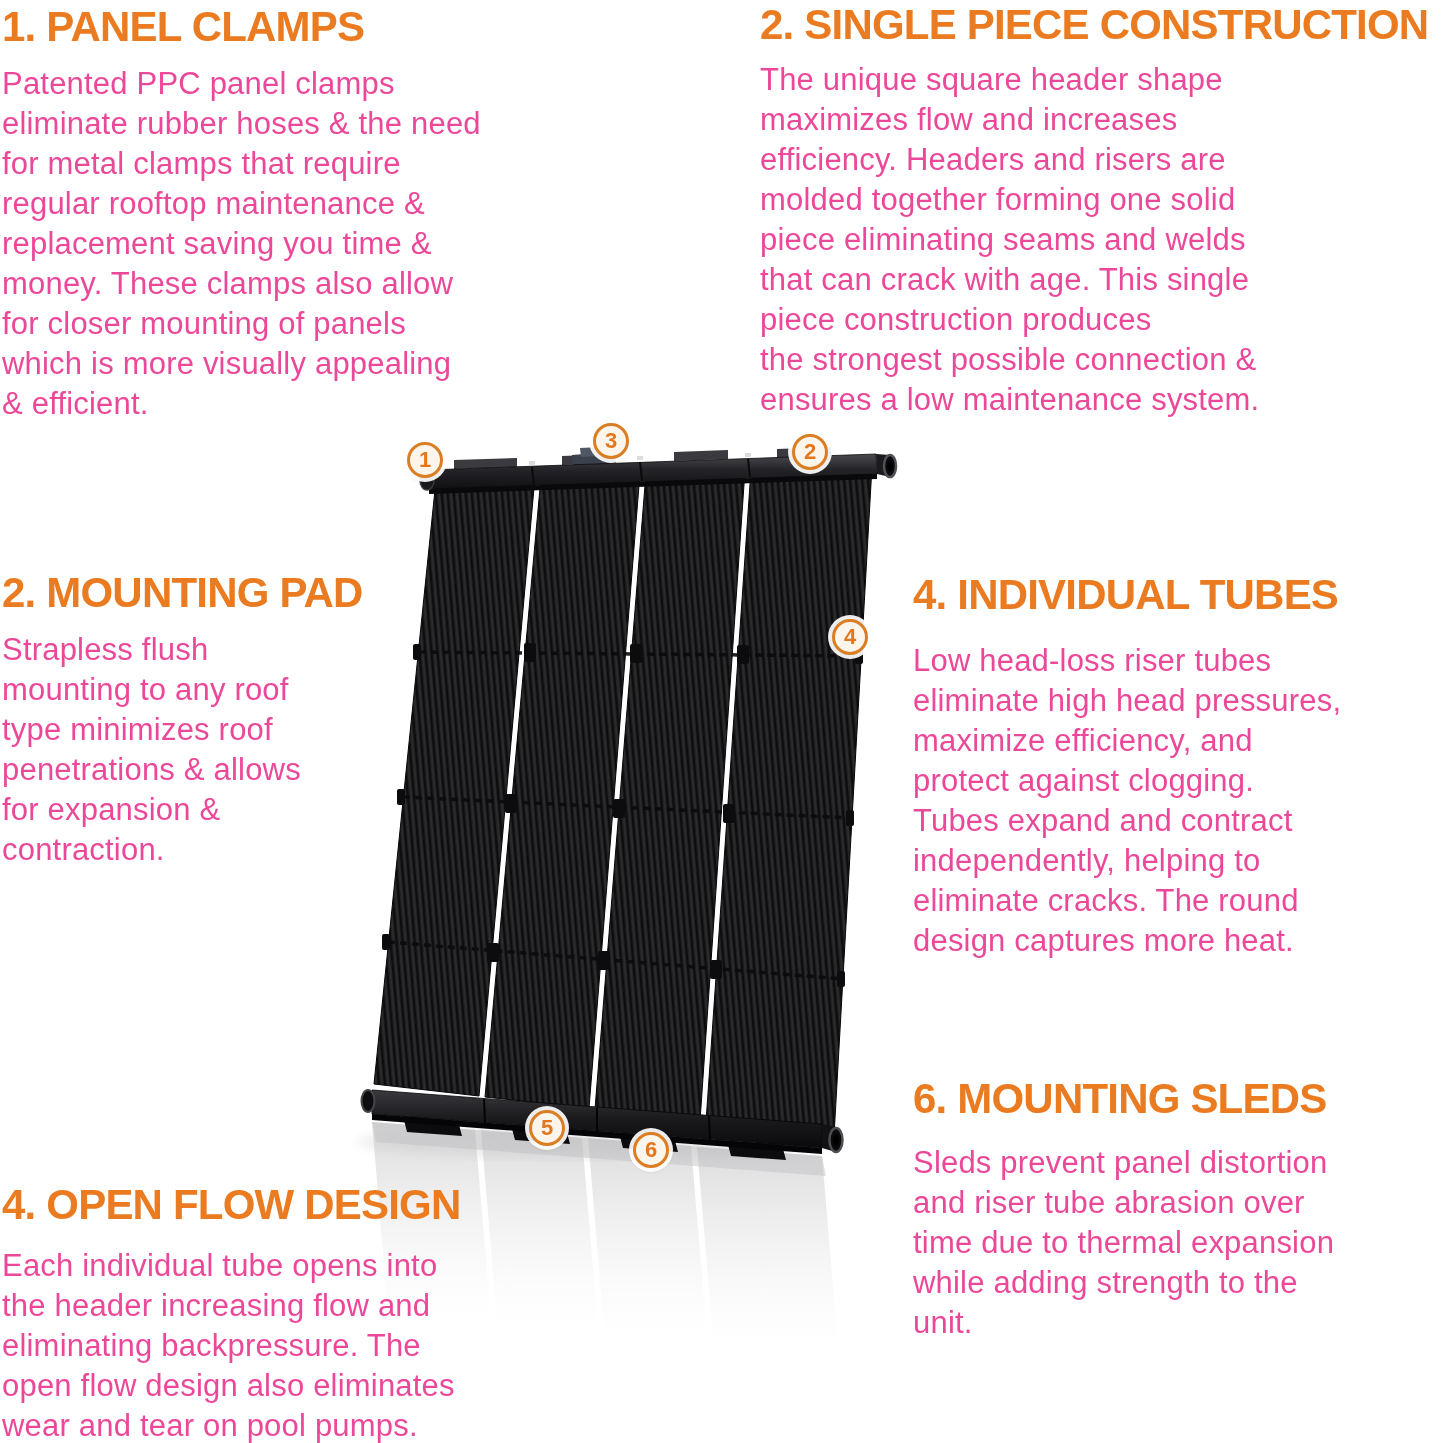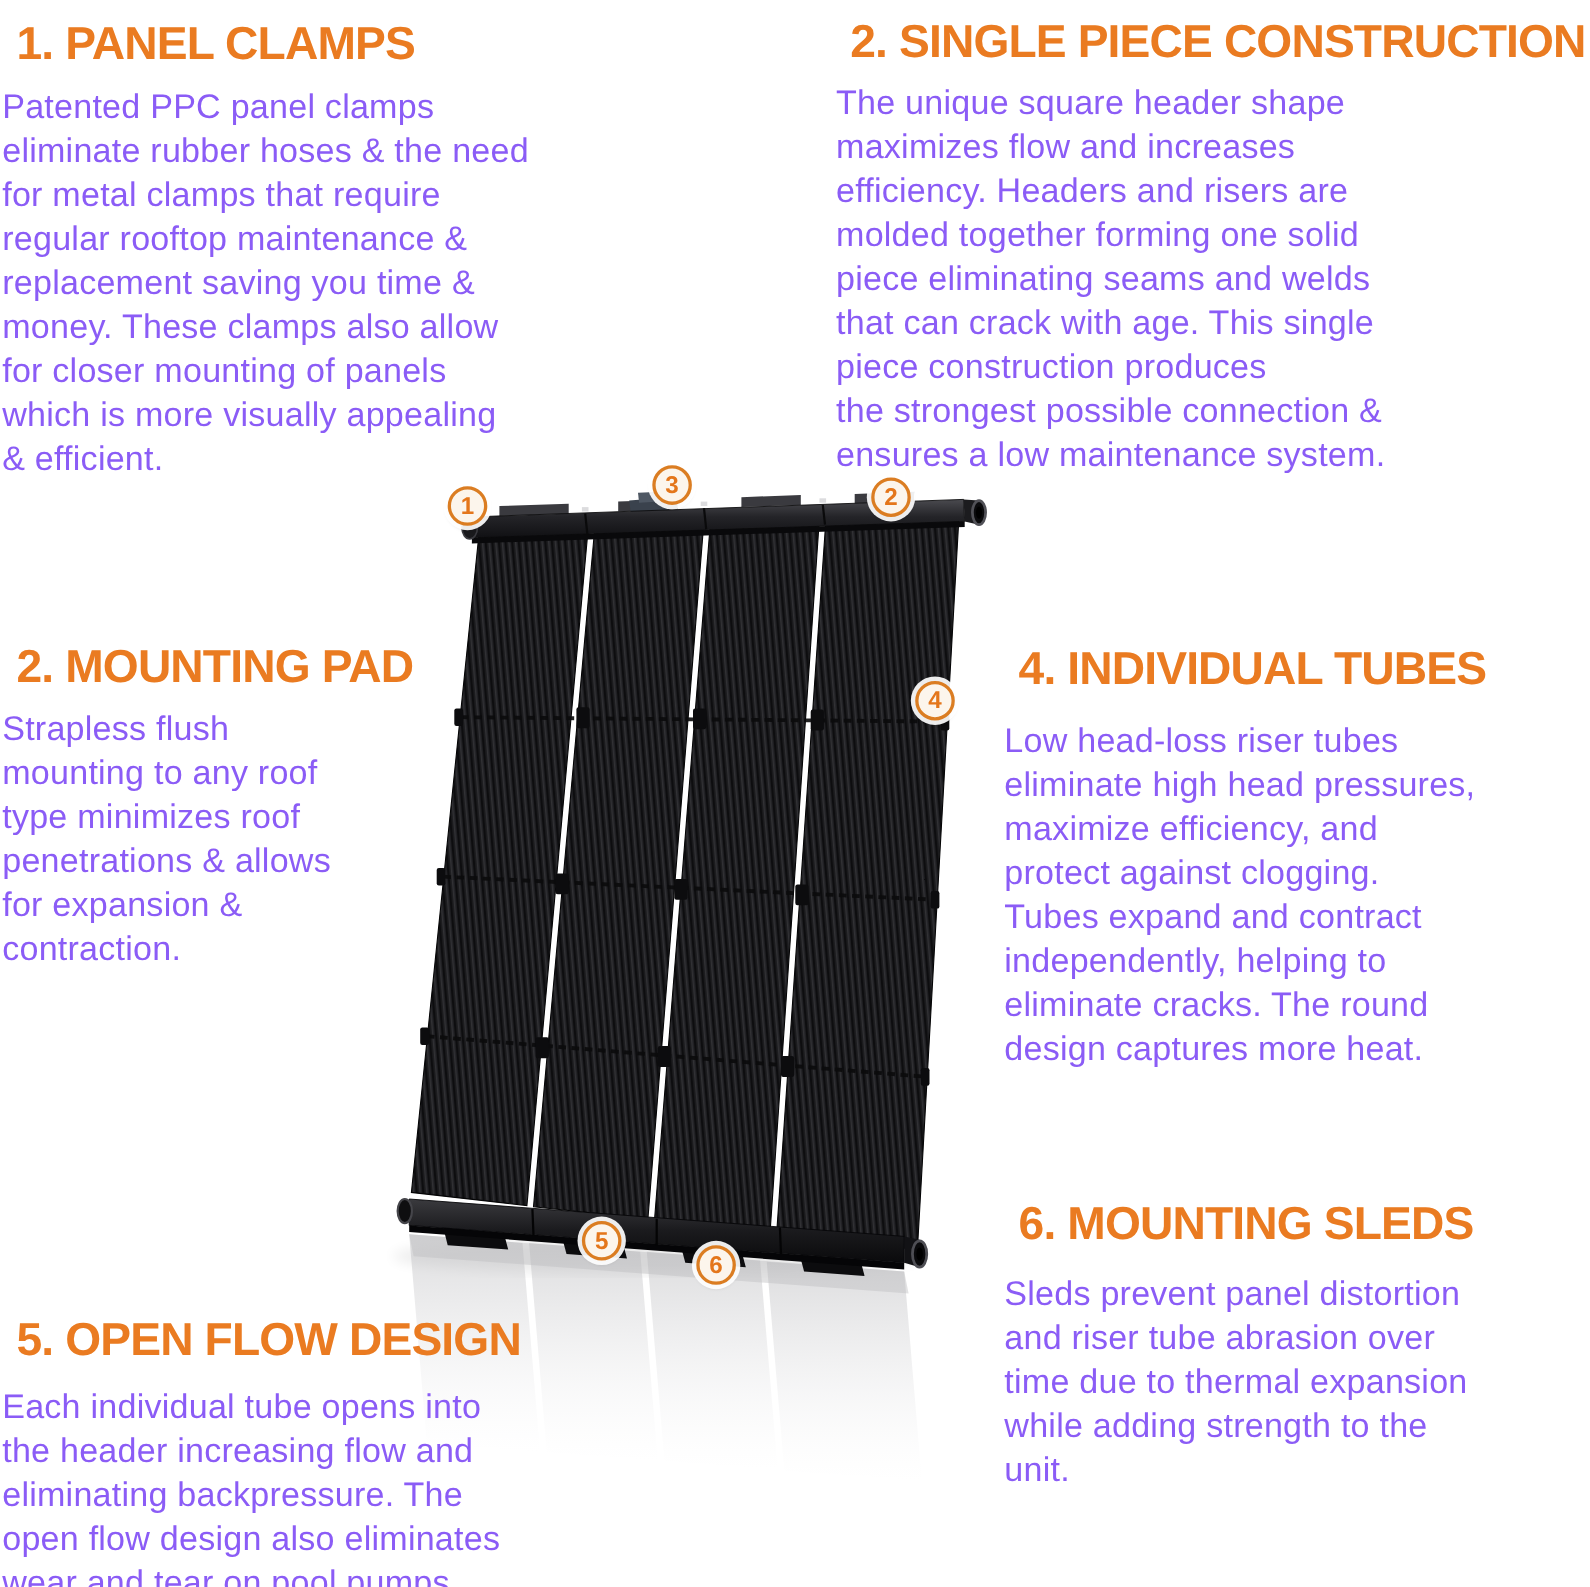--- a/index.html
+++ b/index.html
@@ -3,23 +3,23 @@
 <meta charset="utf-8">
 <style>
   html,body{margin:0;padding:0;background:#ffffff;}
   body{width:1445px;height:1443px;position:relative;overflow:hidden;
        font-family:"Liberation Sans","DejaVu Sans",sans-serif;}
   .canvas{position:absolute;inset:0;width:1445px;height:1443px;background:#fff;}
 
   .panel-art{position:absolute;left:0;top:0;width:1445px;height:1443px;pointer-events:none;}
 
   .feature{position:absolute;}
-  .feature h2{margin:13px;font-weight:800;font-size:42px;line-height:1.1;
+  .feature h2{margin:0;font-weight:800;font-size:42px;line-height:1.1;
               letter-spacing:-0.8px;color:#EA7B21;white-space:nowrap;}
-  .feature p{margin:14px 0 0;font-size:31px;line-height:40px;color:#8b5cf6;
+  .feature p{margin:14px 0 0;font-size:31px;line-height:40px;color:#ec4899;
              white-space:pre-line;letter-spacing:0.2px;}
 
   .s1{left:2px;top:4px;width:700px;}
   .s2{left:760px;top:2px;width:690px;}
   .s2 p{margin-top:12px;}
   .s3{left:2px;top:570px;width:430px;}
   .s4{left:913px;top:572px;width:540px;}
   .s4 p{margin-top:23px;}
   .s5{left:2px;top:1182px;width:600px;}
   .s5 p{margin-top:18px;}
@@ -207,21 +207,21 @@
 eliminate high head pressures,
 maximize efficiency, and
 protect against clogging.
 Tubes expand and contract
 independently, helping to
 eliminate cracks. The round
 design captures more heat.</p>
   </section>
 
   <section class="feature s5">
-    <h2>5. OPEN FLOW DESIGN</h2>
+    <h2>4. OPEN FLOW DESIGN</h2>
     <p>Each individual tube opens into
 the header increasing flow and
 eliminating backpressure. The
 open flow design also eliminates
 wear and tear on pool pumps.</p>
   </section>
 
   <section class="feature s6">
     <h2>6. MOUNTING SLEDS</h2>
     <p>Sleds prevent panel distortion

